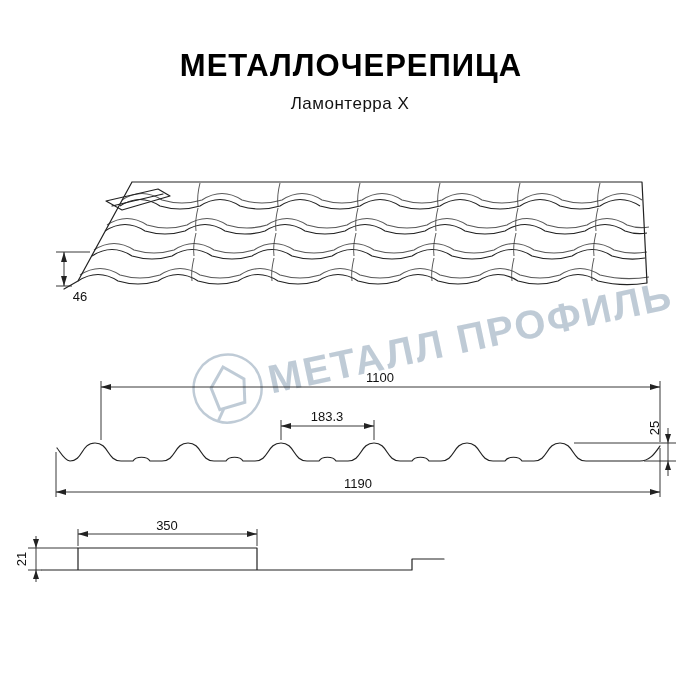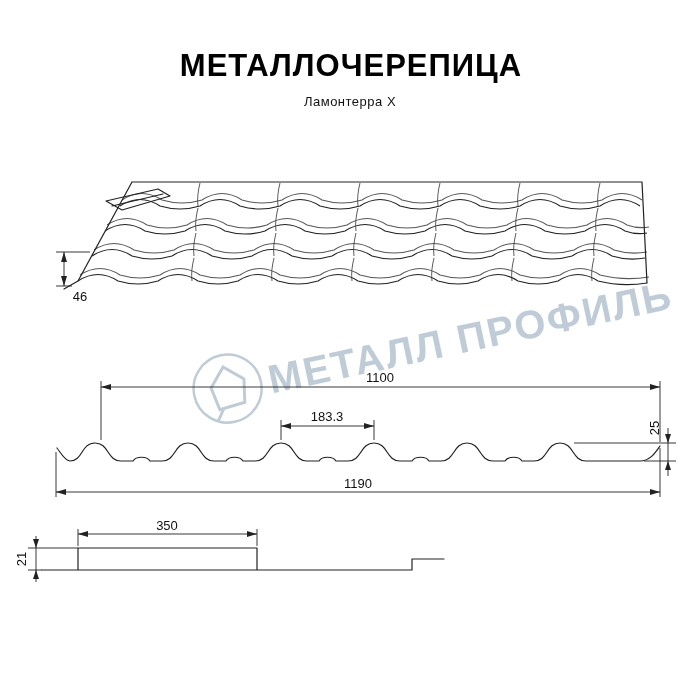--- a/index.html
+++ b/index.html
@@ -1,21 +1,21 @@
 <!DOCTYPE html>
 <html><head>
 <meta charset="utf-8">
 <style>
   html,body{margin:0;padding:0;background:#ffffff;}
   .page{position:relative;width:700px;height:700px;background:#fff;overflow:hidden;
         font-family:"Liberation Sans",sans-serif;}
   .title{position:absolute;top:48px;left:4px;width:694px;text-align:center;
          font-size:31px;font-weight:800;letter-spacing:1px;color:#000;}
   .subtitle{position:absolute;top:94px;left:0;width:700px;text-align:center;
-            font-size:13px;font-weight:500;letter-spacing:0.5px;color:#111;}
+            font-size:17px;font-weight:500;letter-spacing:0.5px;color:#111;}
   svg{position:absolute;top:0;left:0;}
   .ln{stroke:#222;stroke-width:1.2;fill:none;stroke-linecap:round;stroke-linejoin:round;}
   .rows{stroke:#222;stroke-width:1.1;fill:none;}
   .rows-echo{stroke:#222;stroke-width:0.7;fill:none;opacity:0.75;}
   .sep{stroke:#333;stroke-width:0.8;fill:none;}
   .dimln{stroke:#222;stroke-width:0.9;fill:none;}
   .arr{fill:#222;stroke:none;}
   .dim{font-family:"Liberation Sans",sans-serif;font-size:13px;fill:#111;}
   .wm{opacity:0.85;}
   .wm-text{font-family:"Liberation Sans",sans-serif;font-size:40px;font-weight:700;

